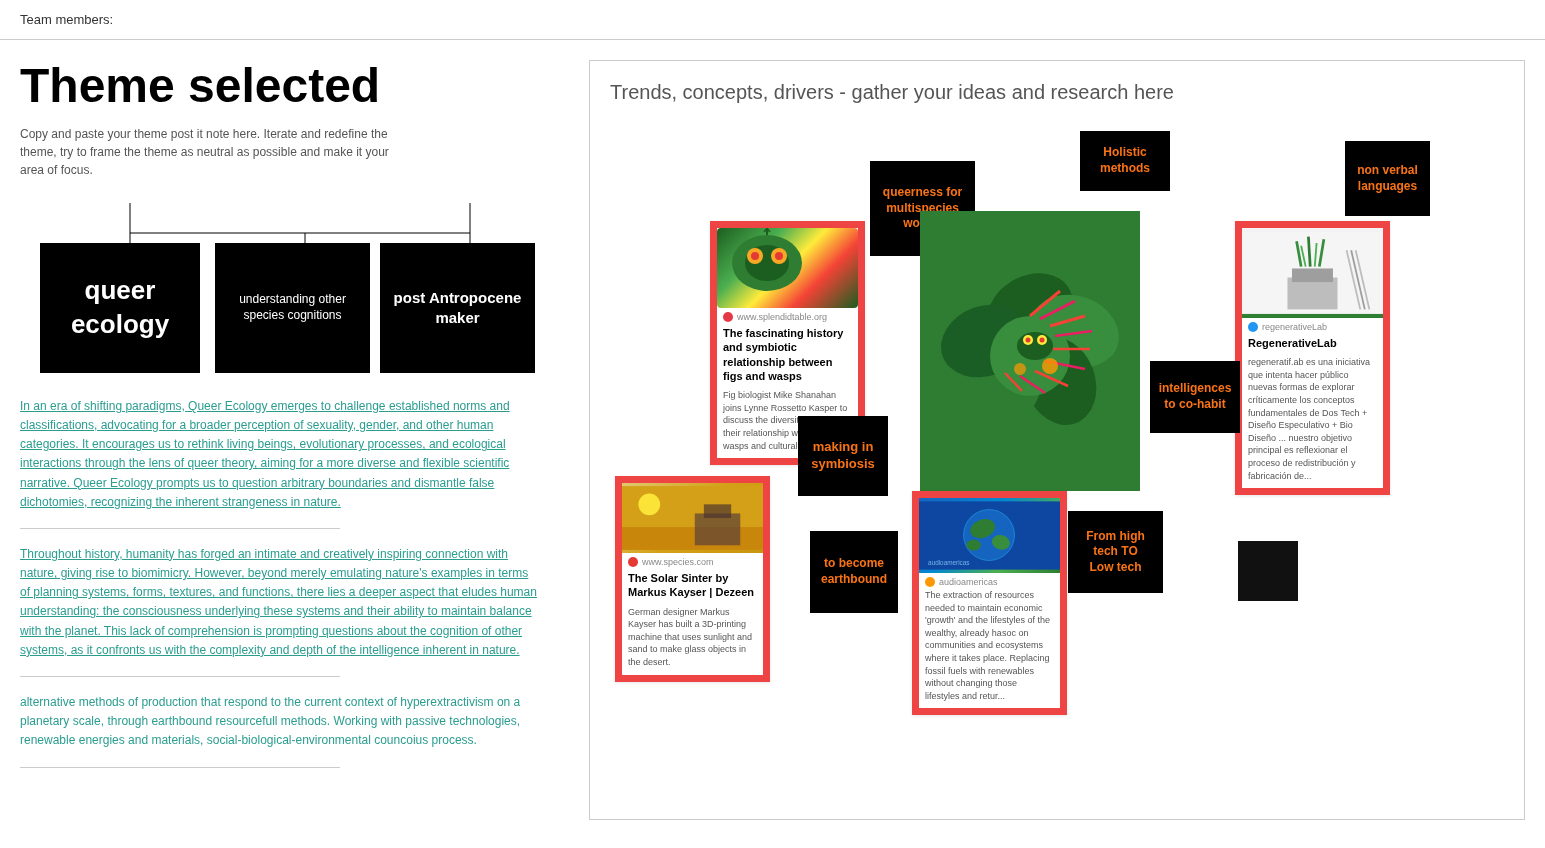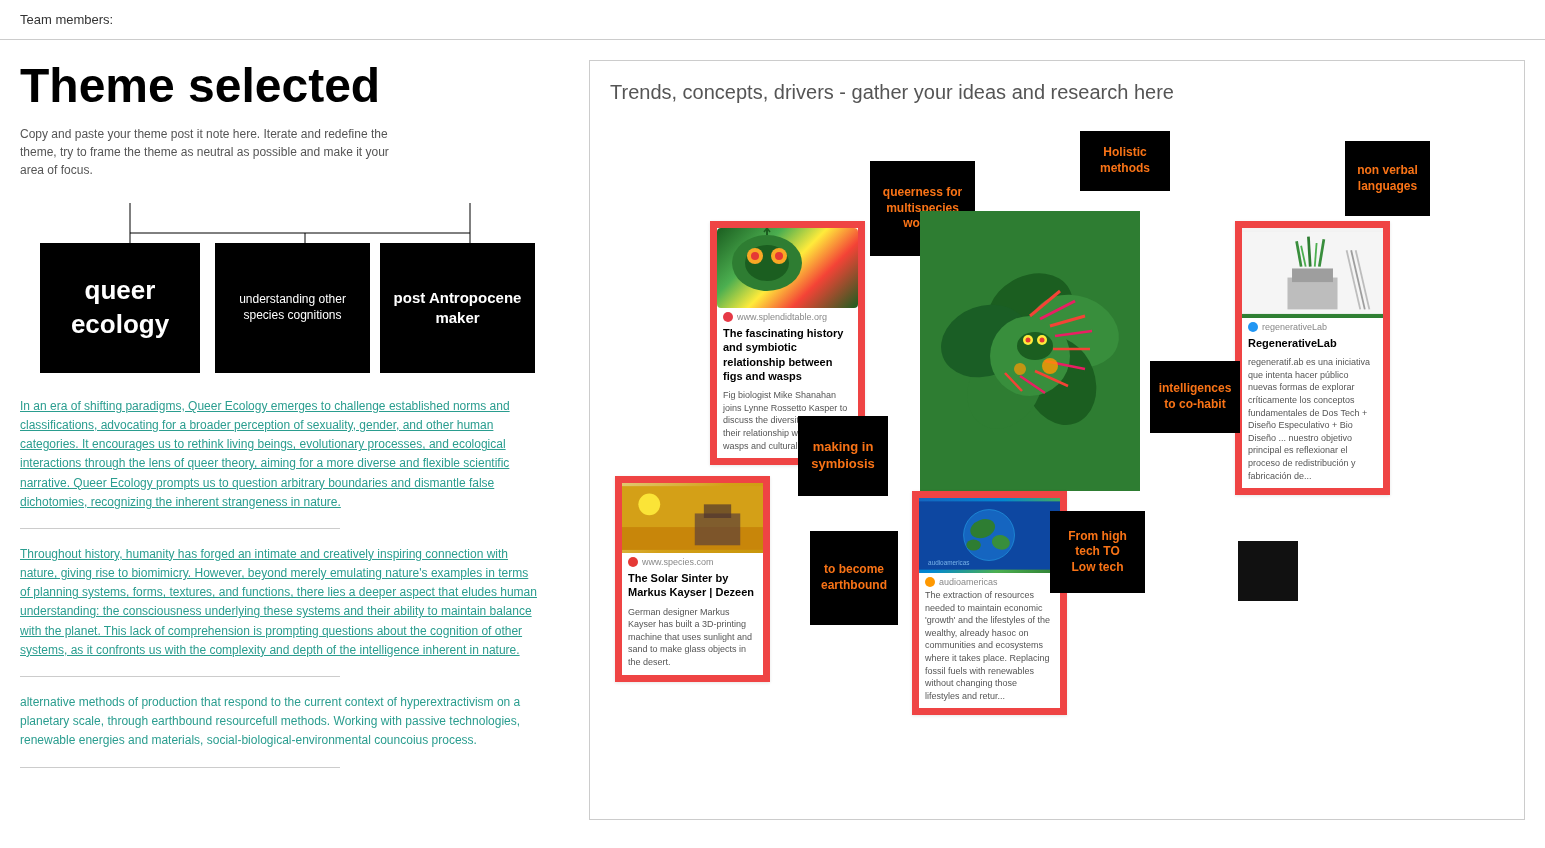--- a/index.html
+++ b/index.html
@@ -356,21 +356,21 @@
         </svg>
       </div>
       <div class="card-source">
         <span class="source-dot" style="background:#e53935;"></span>
         <span>www.species.com</span>
       </div>
       <div class="card-title">The Solar Sinter by Markus Kayser | Dezeen</div>
       <div class="card-desc">German designer Markus Kayser has built a 3D-printing machine that uses sunlight and sand to make glass objects in the desert.</div>
     </div>
 
-    <div class="sticky-black item" style="left:220px; top:470px; width:88px; height:94px; font-size:12px; display:flex; align-items:center; justify-content:center;">
+    <div class="sticky-black item" style="left:220px; top:470px; width:88px; height:82px; font-size:12px; display:flex; align-items:center; justify-content:center;">
       <span>to become earthbound</span>
     </div>
 
     <div class="article-card item" style="left:322px; top:430px; width:155px;">
       <div class="img-placeholder" style="height:75px; background: linear-gradient(135deg, #1565c0 0%, #0288d1 40%, #4caf50 70%, #2e7d32 100%);">
         <svg width="155" height="75" viewBox="0 0 155 75" xmlns="http://www.w3.org/2000/svg">
           <rect width="155" height="75" fill="#0d47a1"></rect>
 
           <circle cx="77" cy="37" r="28" fill="#1565c0"></circle>
           <circle cx="77" cy="37" r="28" fill="none" stroke="#29b6f6" stroke-width="1" opacity="0.5"></circle>
@@ -382,21 +382,21 @@
           <text x="10" y="70" font-size="7" fill="#90caf9" opacity="0.8">audioamericas</text>
         </svg>
       </div>
       <div class="card-source">
         <span class="source-dot" style="background:#ff9800;"></span>
         <span>audioamericas</span>
       </div>
       <div class="card-desc">The extraction of resources needed to maintain economic 'growth' and the lifestyles of the wealthy, already hasoc on communities and ecosystems where it takes place. Replacing fossil fuels with renewables without changing those lifestyles and retur...</div>
     </div>
 
-    <div class="sticky-black item" style="left:460px; top:450px; width:95px; height:82px; font-size:12px; display:flex; align-items:center; justify-content:center;">
+    <div class="sticky-black item" style="left:478px; top:450px; width:95px; height:82px; font-size:12px; display:flex; align-items:center; justify-content:center;">
       <span>From high tech TO Low tech</span>
     </div>
 
     <div class="small-black-square item" style="left:648px; top:480px;"></div>
 
   </div>
 
 </div>
 
 </body></html>

